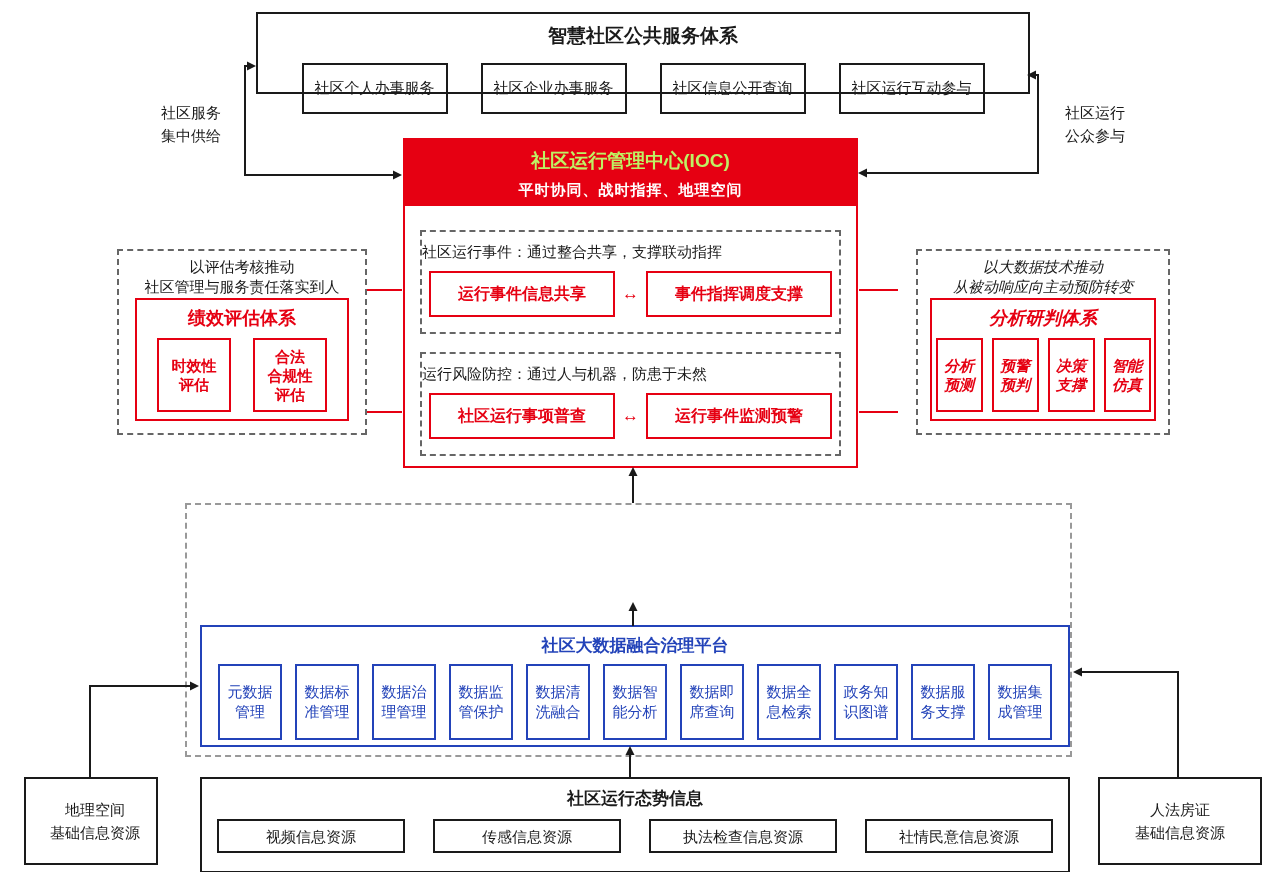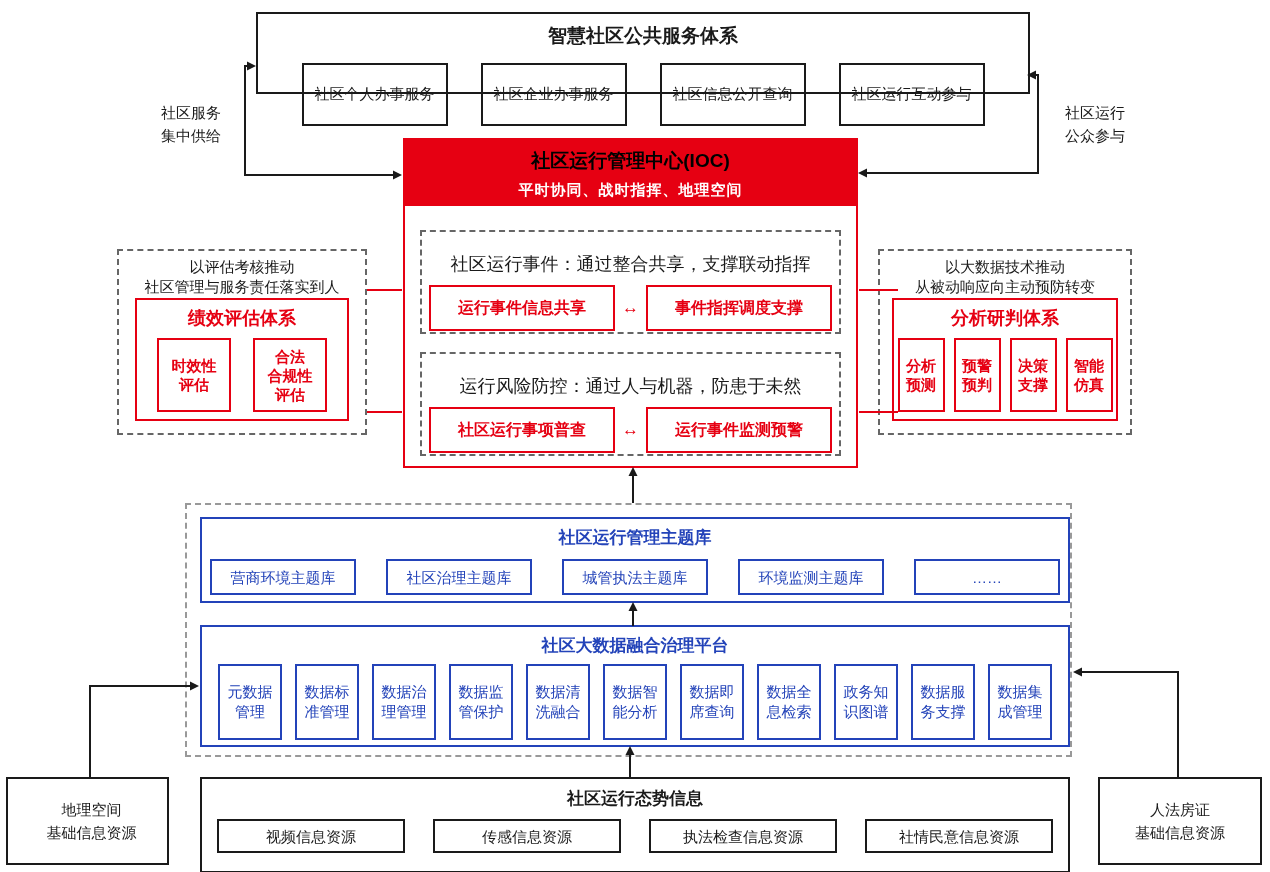--- a/index.html
+++ b/index.html
@@ -5,47 +5,47 @@
   html,body { margin:0; padding:0; background:#fff; }
   .canvas { position:relative; width:1270px; height:872px; background:#fff;
             font-family:"Liberation Sans", sans-serif; color:#1a1a1a; overflow:hidden; }
   .pre { white-space:pre-line; }
 
   
   .top-box { position:absolute; left:256px; top:12px; width:774px; height:82px;
              border:2px solid #1a1a1a; box-sizing:border-box; }
   .panel-title { text-align:center; font-size:19px; font-weight:bold; margin-top:9px; }
   .top-row { display:flex; justify-content:center; gap:33px; margin-top:14px; }
-  .black-item { border:2px solid #1a1a1a; font-size:15px; padding:20px 11px; box-sizing:border-box; }
+  .black-item { border:2px solid #1a1a1a; font-size:15px; padding:14px 11px; box-sizing:border-box; }
 
   
   .side-label { position:absolute; width:90px; text-align:center; font-size:15px; line-height:23px; }
   .side-label.left  { left:146px; top:101px; }
   .side-label.right { left:1050px; top:101px; }
 
   
   .ioc { position:absolute; left:403px; top:138px; width:455px; height:330px;
          border:2px solid #e60012; box-sizing:border-box; background:#fff; }
   .ioc-header { position:absolute; left:-2px; right:-2px; top:-2px; height:68px; background:#e60012; }
-  .ioc-title { text-align:center; color:#000000; font-size:19px; font-weight:bold; margin-top:10px; }
+  .ioc-title { text-align:center; color:#bef264; font-size:19px; font-weight:bold; margin-top:10px; }
   .ioc-subtitle { text-align:center; color:#fff; font-size:15px; font-weight:bold; margin-top:7px; letter-spacing:1px; }
   .ioc-section { position:absolute; left:15px; width:421px; height:104px;
                  border:2px dashed #666; box-sizing:border-box; }
   .sec-a { top:90px; } .sec-b { top:212px; }
-  .sec-label { text-align:center; font-size:18px; margin-top:20px; }
+  .sec-label { text-align:left; font-size:15px; margin-top:11px; }
   .sec-row { display:flex; align-items:center; justify-content:center; gap:7px; margin-top:9px; }
   .red-box { border:2px solid #e60012; color:#e60012; font-weight:bold; font-size:16px;
              width:186px; height:46px; display:flex; align-items:center; justify-content:center;
              box-sizing:border-box; }
   .red-arrow { color:#e60012; font-size:17px; font-weight:bold; }
 
   
   .panel { position:absolute; top:249px; height:186px; border:2px dashed #666; box-sizing:border-box; }
   .left-panel { left:117px; width:250px; }
-  .right-panel { left:878px; width:254px; }
+  .right-panel { left:916px; width:254px;font-style:italic; }
   .panel-caption { text-align:center; font-size:15px; line-height:20px; margin-top:6px; }
   .red-outer { position:absolute; left:16px; right:16px; top:47px; bottom:12px; border:2px solid #e60012; }
   .right-panel .red-outer { left:12px; right:12px; }
   .red-title { text-align:center; color:#e60012; font-weight:bold; font-size:18px; margin-top:6px; }
   .red-cells { display:flex; justify-content:center; gap:22px; margin-top:8px; }
   .right-panel .red-cells { gap:9px; }
   .red-cell { border:2px solid #e60012; color:#e60012; font-weight:bold; font-size:15px;
               width:74px; height:74px; display:flex; align-items:center; justify-content:center;
               text-align:center; box-sizing:border-box; line-height:19px; }
   .right-panel .red-cell { width:47px; }
@@ -69,21 +69,21 @@
   
   .info-box { position:absolute; left:200px; top:777px; width:870px; height:96px;
               border:2px solid #1a1a1a; box-sizing:border-box; }
   .info-title { text-align:center; font-size:17px; font-weight:bold; margin-top:8px; }
   .info-row { display:flex; justify-content:center; gap:28px; margin-top:9px; }
   .info-item { border:2px solid #1a1a1a; font-size:15px; width:188px; height:34px; line-height:31px;
                text-align:center; box-sizing:border-box; }
   .base-box { position:absolute; top:777px; height:88px; border:2px solid #1a1a1a; box-sizing:border-box;
               display:flex; align-items:center; justify-content:center; text-align:center;
               font-size:15px; line-height:23px; }
-  .base-left { left:6px; width:163px;padding-left:8px; }
+  .base-left { left:24px; width:134px;padding-left:8px; }
   .base-right { left:1098px; width:164px; }
 
   .overlay { position:absolute; left:0; top:0; width:1270px; height:872px; pointer-events:none; }
   .overlay .k { stroke:#1a1a1a; stroke-width:2; fill:none; }
   .overlay .kf { fill:#1a1a1a; stroke:none; }
   .overlay .r { stroke:#e60012; stroke-width:2; fill:none; }
 </style>
 </head>
 <body>
 
@@ -155,30 +155,20 @@
         <div class="red-cell pre">决策
 支撑</div>
         <div class="red-cell pre">智能
 仿真</div>
       </div>
     </div>
   </div>
 
   <div class="data-area"></div>
 
-  <div class="blue-box theme">
-    <div class="blue-title">社区运行管理主题库</div>
-    <div class="theme-row">
-      <div class="blue-item">营商环境主题库</div>
-      <div class="blue-item">社区治理主题库</div>
-      <div class="blue-item">城管执法主题库</div>
-      <div class="blue-item">环境监测主题库</div>
-      <div class="blue-item">……</div>
-    </div>
-  </div>
 
   <div class="blue-box platform">
     <div class="blue-title">社区大数据融合治理平台</div>
     <div class="plat-row">
       <div class="plat-cell pre">元数据
 管理</div>
       <div class="plat-cell pre">数据标
 准管理</div>
       <div class="plat-cell pre">数据治
 理管理</div>

